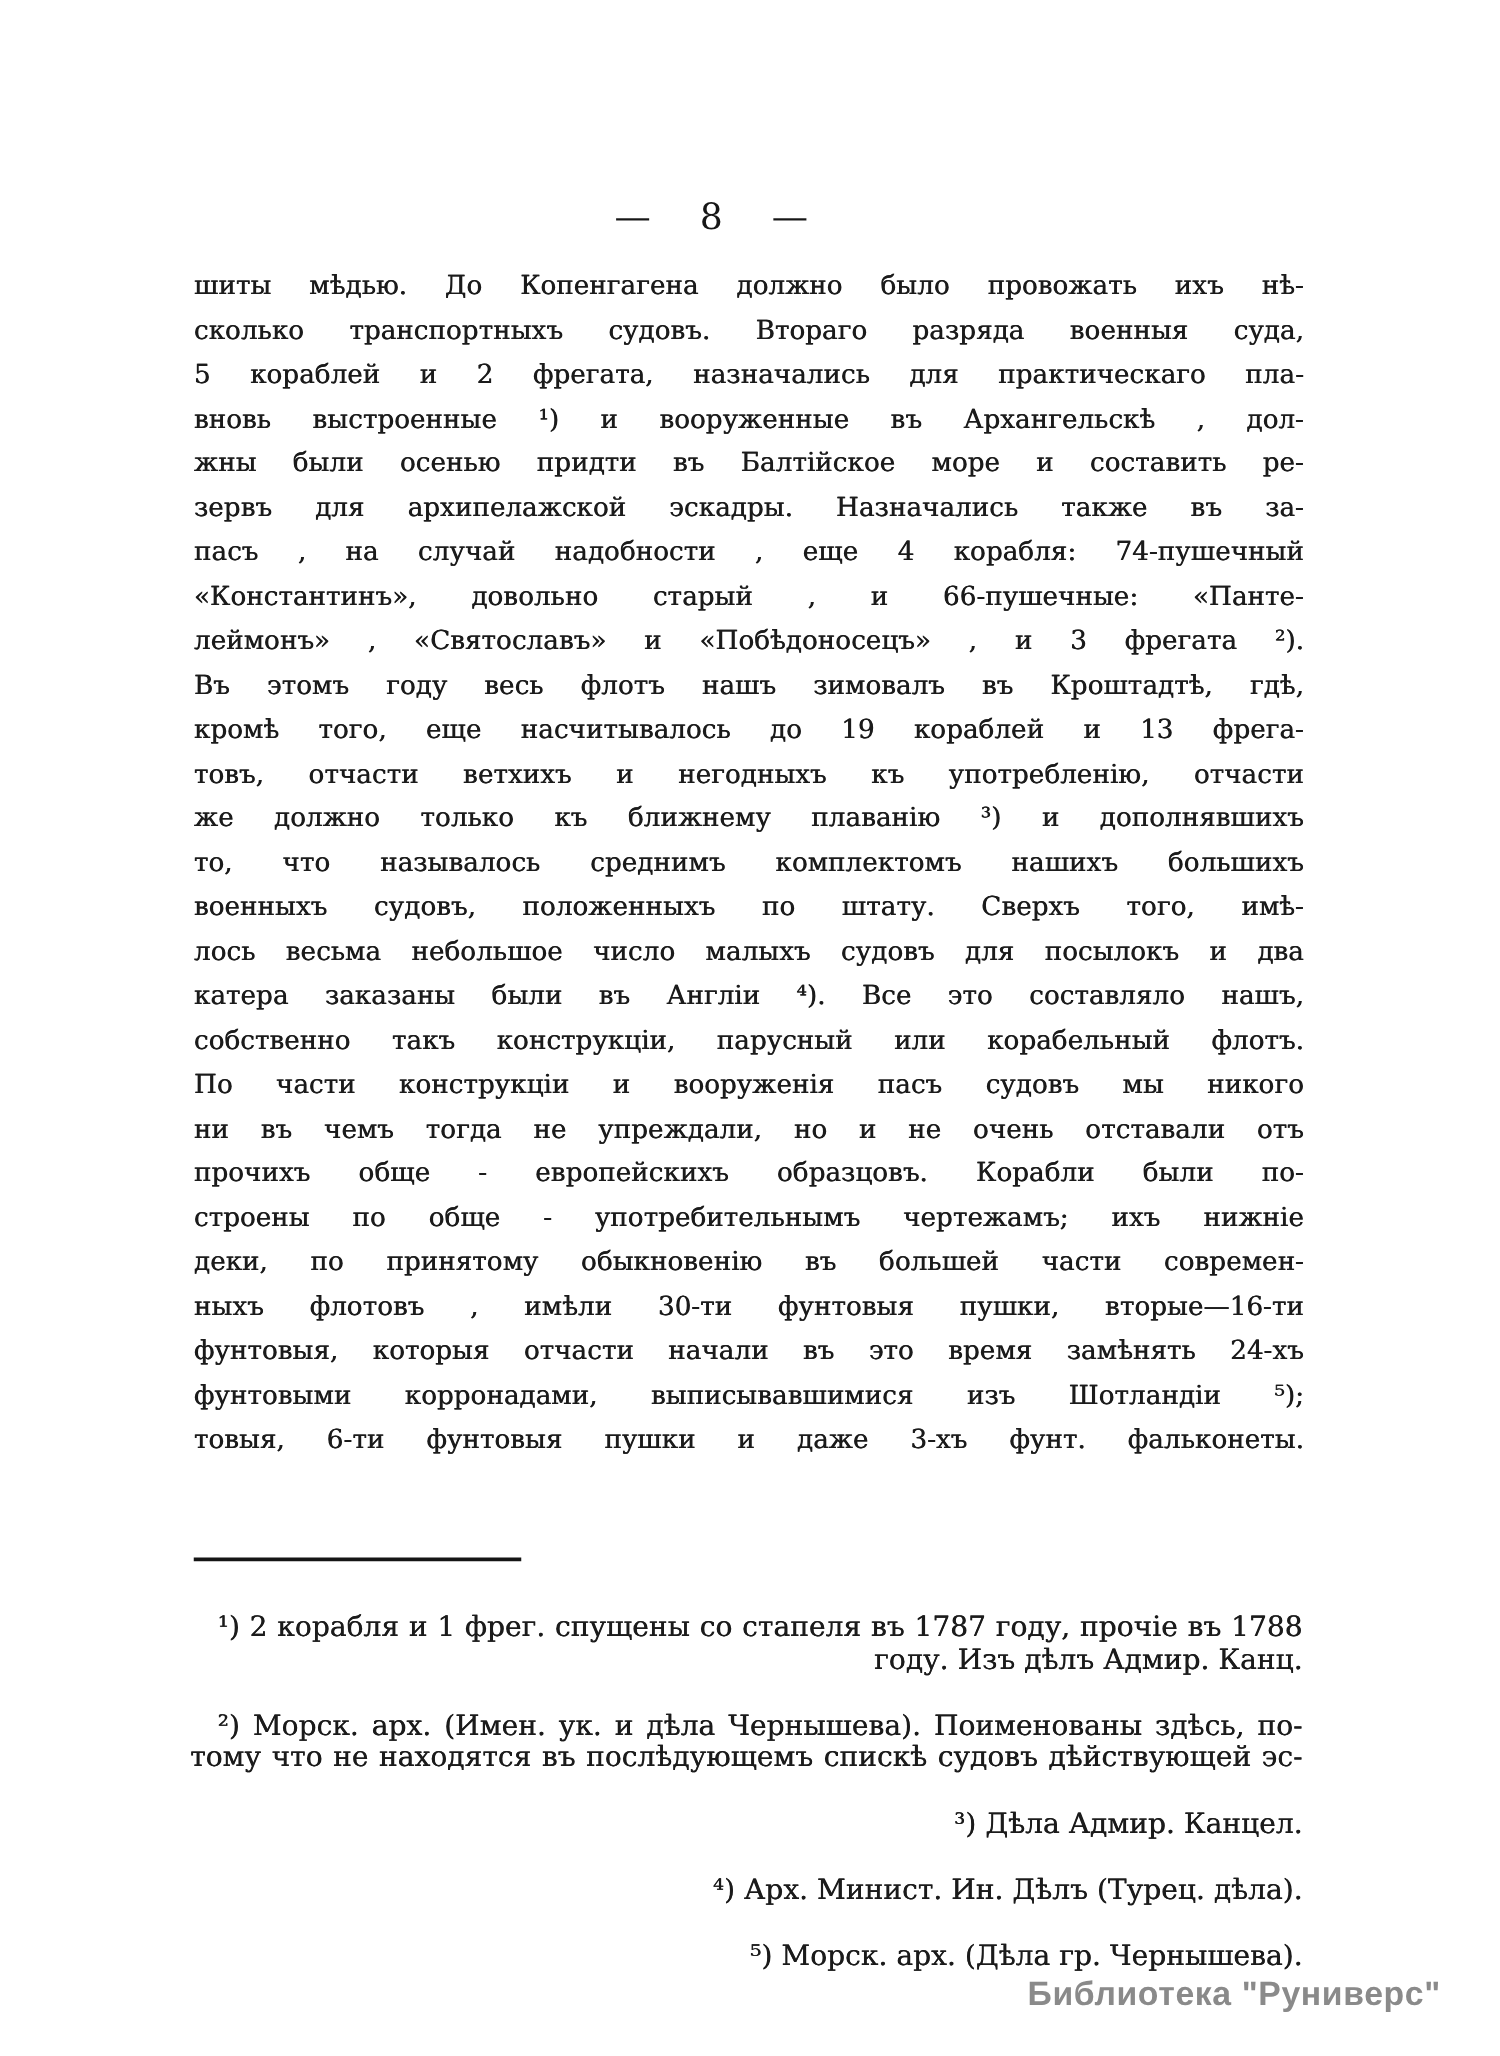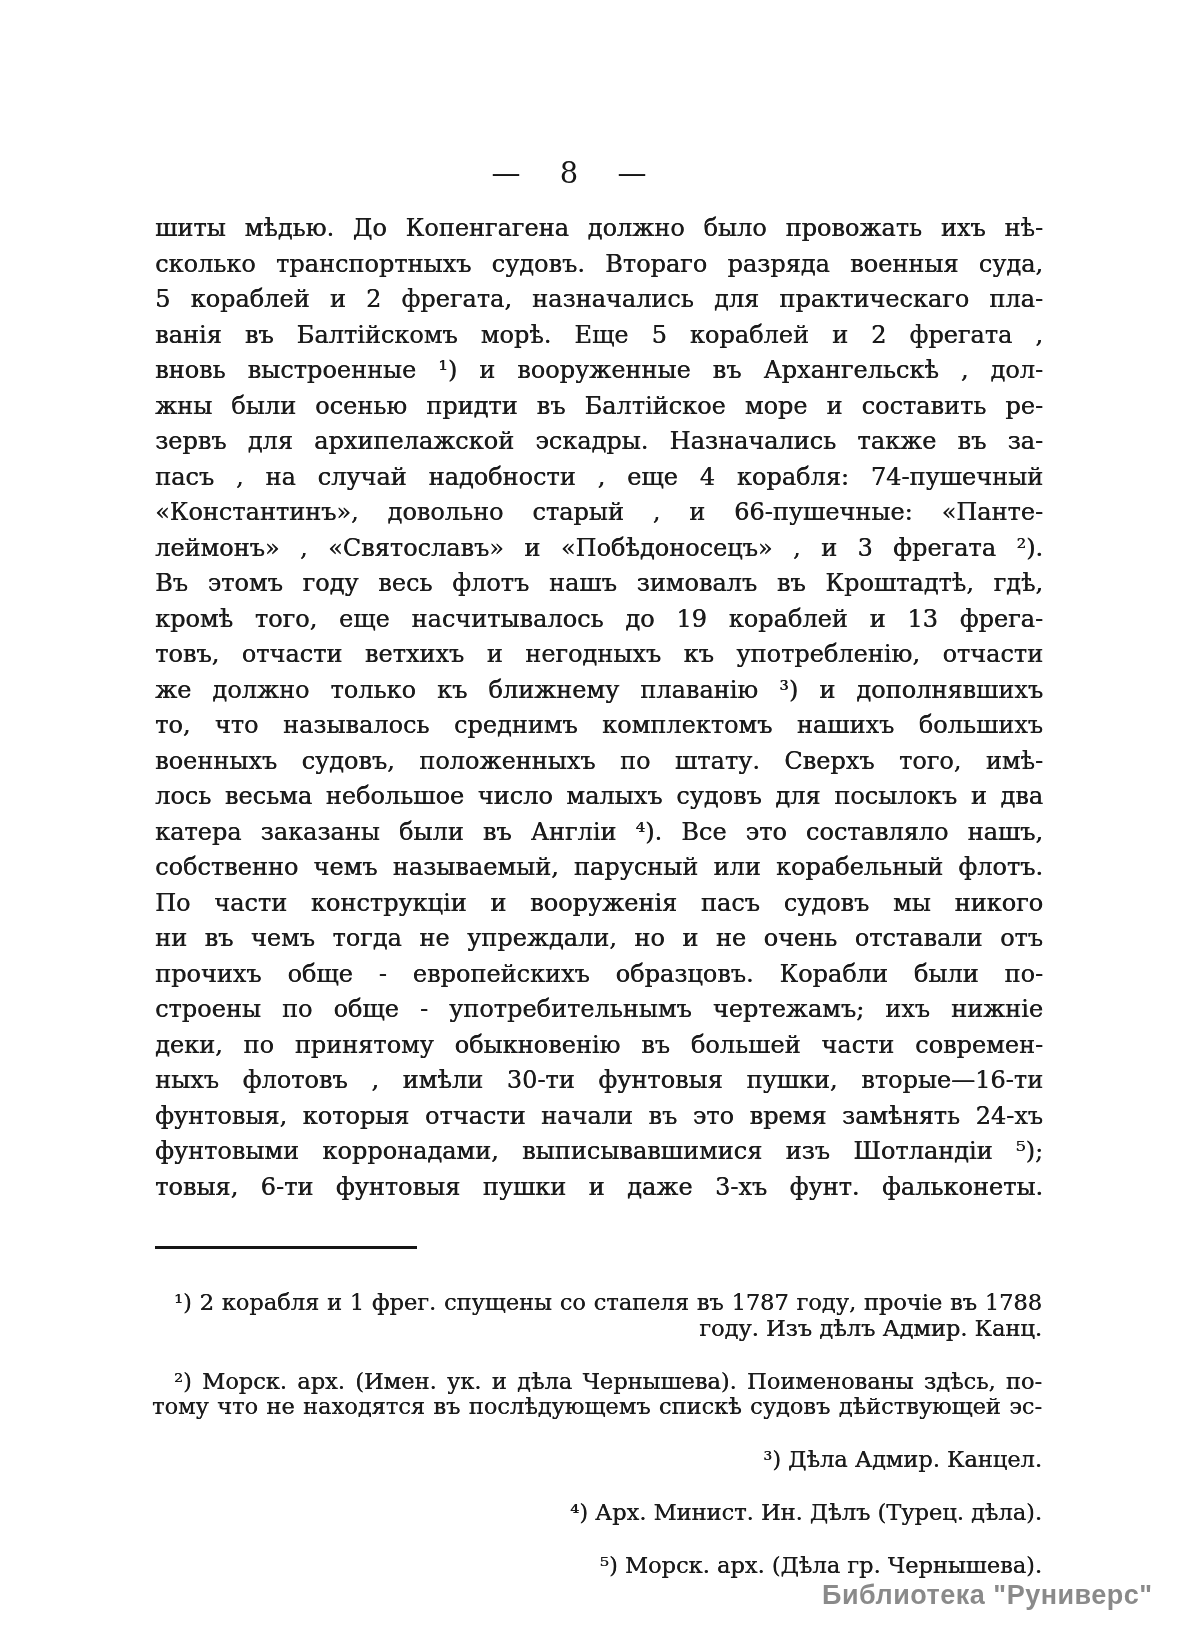--- a/index.html
+++ b/index.html
@@ -28,21 +28,21 @@
     font-size: 29px;
     letter-spacing: 2px;
     word-spacing: 26px;
     color: #161616;
   }
   .body-text {
     position: absolute;
     left: 155px;
     top: 211px;
     width: 888px;
-    font-size: 24px;
+    font-size: 21px;
     line-height: 35.5px;
     text-shadow: 0.4px 0 0 #1b1b1b;
   }
   .body-line {
     text-align: justify;
     text-align-last: justify;
     white-space: normal;
     height: 35.5px;
     overflow: visible;
   }
@@ -95,36 +95,35 @@
 <body>
 
 <div class="page">
 
   <div class="page-number">— 8 —</div>
 
   <div class="body-text">
     <div class="body-line">шиты мѣдью. До Копенгагена должно было провожать ихъ нѣ-</div>
     <div class="body-line">сколько транспортныхъ судовъ. Втораго разряда военныя суда,</div>
     <div class="body-line">5 кораблей и 2 фрегата, назначались для практическаго пла-</div>
-    <div class="body-line">ванія въ Балтійскомъ морѣ. Еще 5 кораблей и 2 фрегата ,</div>
     <div class="body-line">вновь выстроенные ¹) и вооруженные въ Архангельскѣ , дол-</div>
     <div class="body-line">жны были осенью придти въ Балтійское море и составить ре-</div>
     <div class="body-line">зервъ для архипелажской эскадры. Назначались также въ за-</div>
     <div class="body-line">пасъ , на случай надобности , еще 4 корабля: 74-пушечный</div>
     <div class="body-line">«Константинъ», довольно старый , и 66-пушечные: «Панте-</div>
     <div class="body-line">леймонъ» , «Святославъ» и «Побѣдоносецъ» , и 3 фрегата ²).</div>
     <div class="body-line">Въ этомъ году весь флотъ нашъ зимовалъ въ Кроштадтѣ, гдѣ,</div>
     <div class="body-line">кромѣ того, еще насчитывалось до 19 кораблей и 13 фрега-</div>
     <div class="body-line">товъ, отчасти ветхихъ и негодныхъ къ употребленію, отчасти</div>
     <div class="body-line">же должно только къ ближнему плаванію ³) и дополнявшихъ</div>
     <div class="body-line">то, что называлось среднимъ комплектомъ нашихъ большихъ</div>
     <div class="body-line">военныхъ судовъ, положенныхъ по штату. Сверхъ того, имѣ-</div>
     <div class="body-line">лось весьма небольшое число малыхъ судовъ для посылокъ и два</div>
     <div class="body-line">катера заказаны были въ Англіи ⁴). Все это составляло нашъ,</div>
-    <div class="body-line">собственно чемъ называемый, парусный или корабельный флотъ.</div>
+    <div class="body-line">собственно такъ конструкціи, парусный или корабельный флотъ.</div>
     <div class="body-line">По части конструкціи и вооруженія пасъ судовъ мы никого</div>
     <div class="body-line">ни въ чемъ тогда не упреждали, но и не очень отставали отъ</div>
     <div class="body-line">прочихъ обще - европейскихъ образцовъ. Корабли были по-</div>
     <div class="body-line">строены по обще - употребительнымъ чертежамъ; ихъ нижніе</div>
     <div class="body-line">деки, по принятому обыкновенію въ большей части современ-</div>
     <div class="body-line">ныхъ флотовъ , имѣли 30-ти фунтовыя пушки, вторые—16-ти</div>
     <div class="body-line">фунтовыя, которыя отчасти начали въ это время замѣнять 24-хъ</div>
     <div class="body-line">фунтовыми корронадами, выписывавшимися изъ Шотландіи ⁵);</div>
     <div class="body-line">товыя, 6-ти фунтовыя пушки и даже 3-хъ фунт. фальконеты.</div>
   </div>

